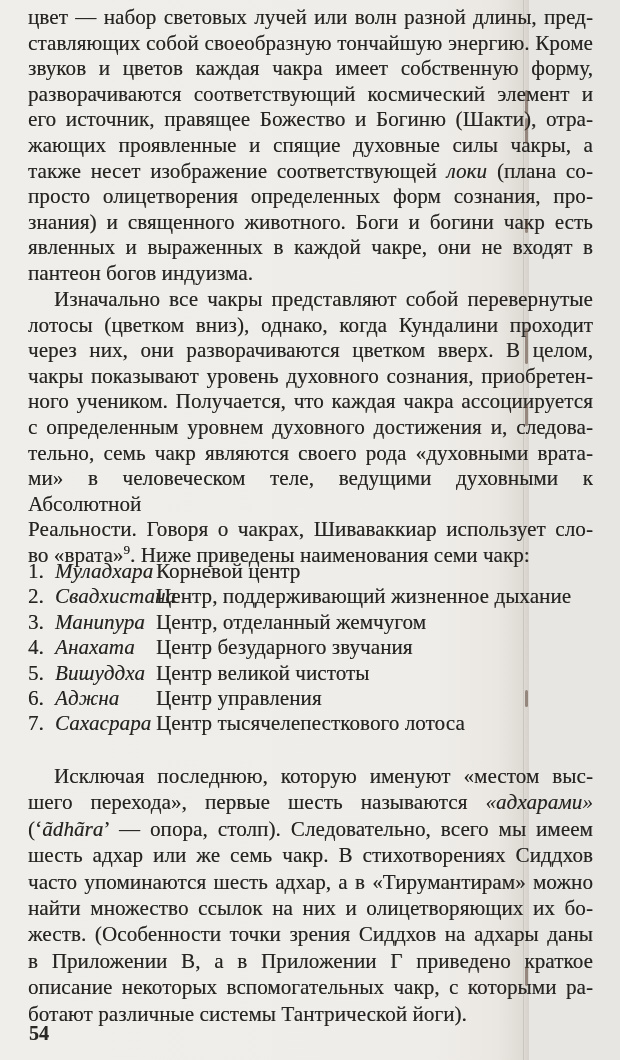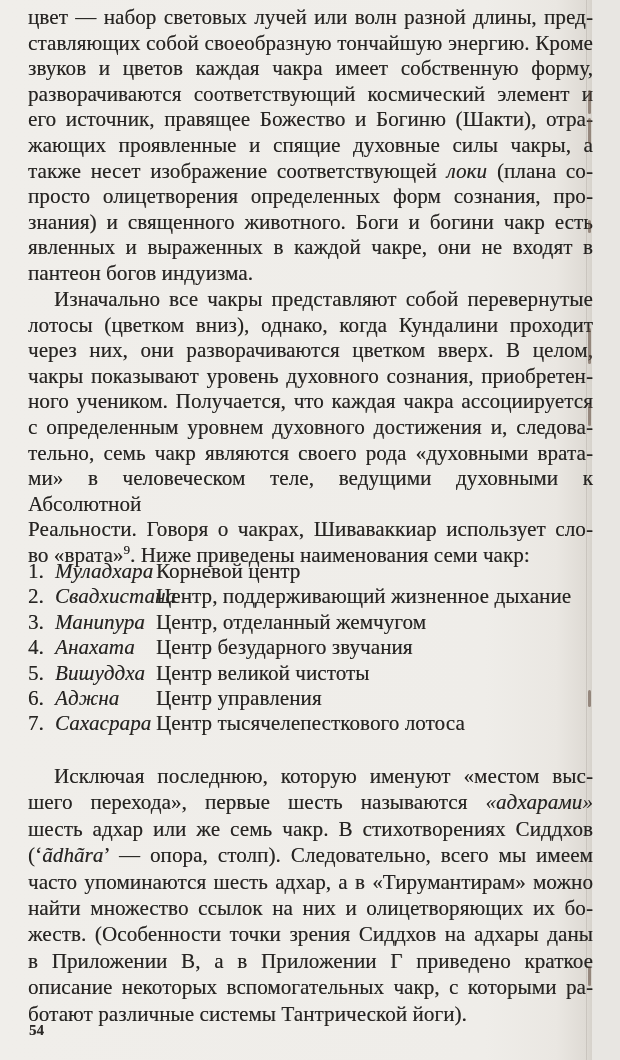--- a/index.html
+++ b/index.html
@@ -3,21 +3,21 @@
 <meta charset="utf-8">
 <style>
   html, body {
     margin: 0; padding: 0;
     width: 620px; height: 1060px;
     overflow: hidden;
     background: #e8e6e2;
   }
   .page {
     position: relative;
-    width: 592px; height: 1060px;
+    width: 529px; height: 1060px;
     background: linear-gradient(90deg, #f0eeea 0%, #efede9 82%, #eae7e2 94%, #dedad4 99%, #d6d2cb 100%);
     font-family: "Liberation Serif", "DejaVu Serif", serif;
     color: #262422;
   }
   .block {
     position: absolute;
     left: 28px;
     width: 565px;
     font-size: 21px;
     text-shadow: 0.3px 0.3px 0.6px rgba(55,52,48,0.55);
@@ -32,21 +32,21 @@
   .ind { text-indent: 26px; }
   .it { font-style: italic; margin-top: 8px; }
   sup { font-size: 0.62em; vertical-align: super; line-height: 0; }
   .row { display: flex; }
   .num { width: 27px; flex: 0 0 27px; }
   .nm  { width: 101px; flex: 0 0 101px; font-style: italic; }
   .ds  { flex: 1; }
   .page-number {
     position: absolute;
     left: 29px; top: 1022px;
-    font-size: 15px; font-weight: bold;
+    font-size: 20px; font-weight: bold;
     color: #2a2826;
     text-shadow: 0.3px 0.3px 0.6px rgba(55,52,48,0.5);
   }
   .edge-line {
     position: absolute;
     right: 5px; top: 0;
     width: 1.5px; height: 100%;
     background: rgba(150,144,136,0.28);
     filter: blur(0.4px);
   }
@@ -123,22 +123,22 @@
       </div>
       <div class="row">
         <span class="num">7.</span>
         <span class="nm">Сахасрара</span>
         <span class="ds">Центр тысячелепесткового лотоса</span>
       </div>
     </div>
   <div class="block" id="para3">
       <div class="ln just ind"><span>Исключая последнюю, которую именуют «местом выс-</span></div>
       <div class="ln just"><span>шего перехода», первые шесть называются </span><span class="it">«адхарами»</span></div>
+      <div class="ln just"><span>(‘</span><span class="it">ãdhãra</span><span>’ — опора, столп). Следовательно, всего мы имеем</span></div>
       <div class="ln just"><span>шесть адхар или же семь чакр. В стихотворениях Сиддхов</span></div>
-      <div class="ln just"><span>(‘</span><span class="it">ãdhãra</span><span>’ — опора, столп). Следовательно, всего мы имеем</span></div>
       <div class="ln just"><span>часто упоминаются шесть адхар, а в «Тирумантирам» можно</span></div>
       <div class="ln just"><span>найти множество ссылок на них и олицетворяющих их бо-</span></div>
       <div class="ln just"><span>жеств. (Особенности точки зрения Сиддхов на адхары даны</span></div>
       <div class="ln just"><span>в Приложении В, а в Приложении Г приведено краткое</span></div>
       <div class="ln just"><span>описание некоторых вспомогательных чакр, с которыми ра-</span></div>
       <div class="ln"><span>ботают различные системы Тантрической йоги).</span></div>
     </div>
 
   <div class="page-number">54</div>
 

